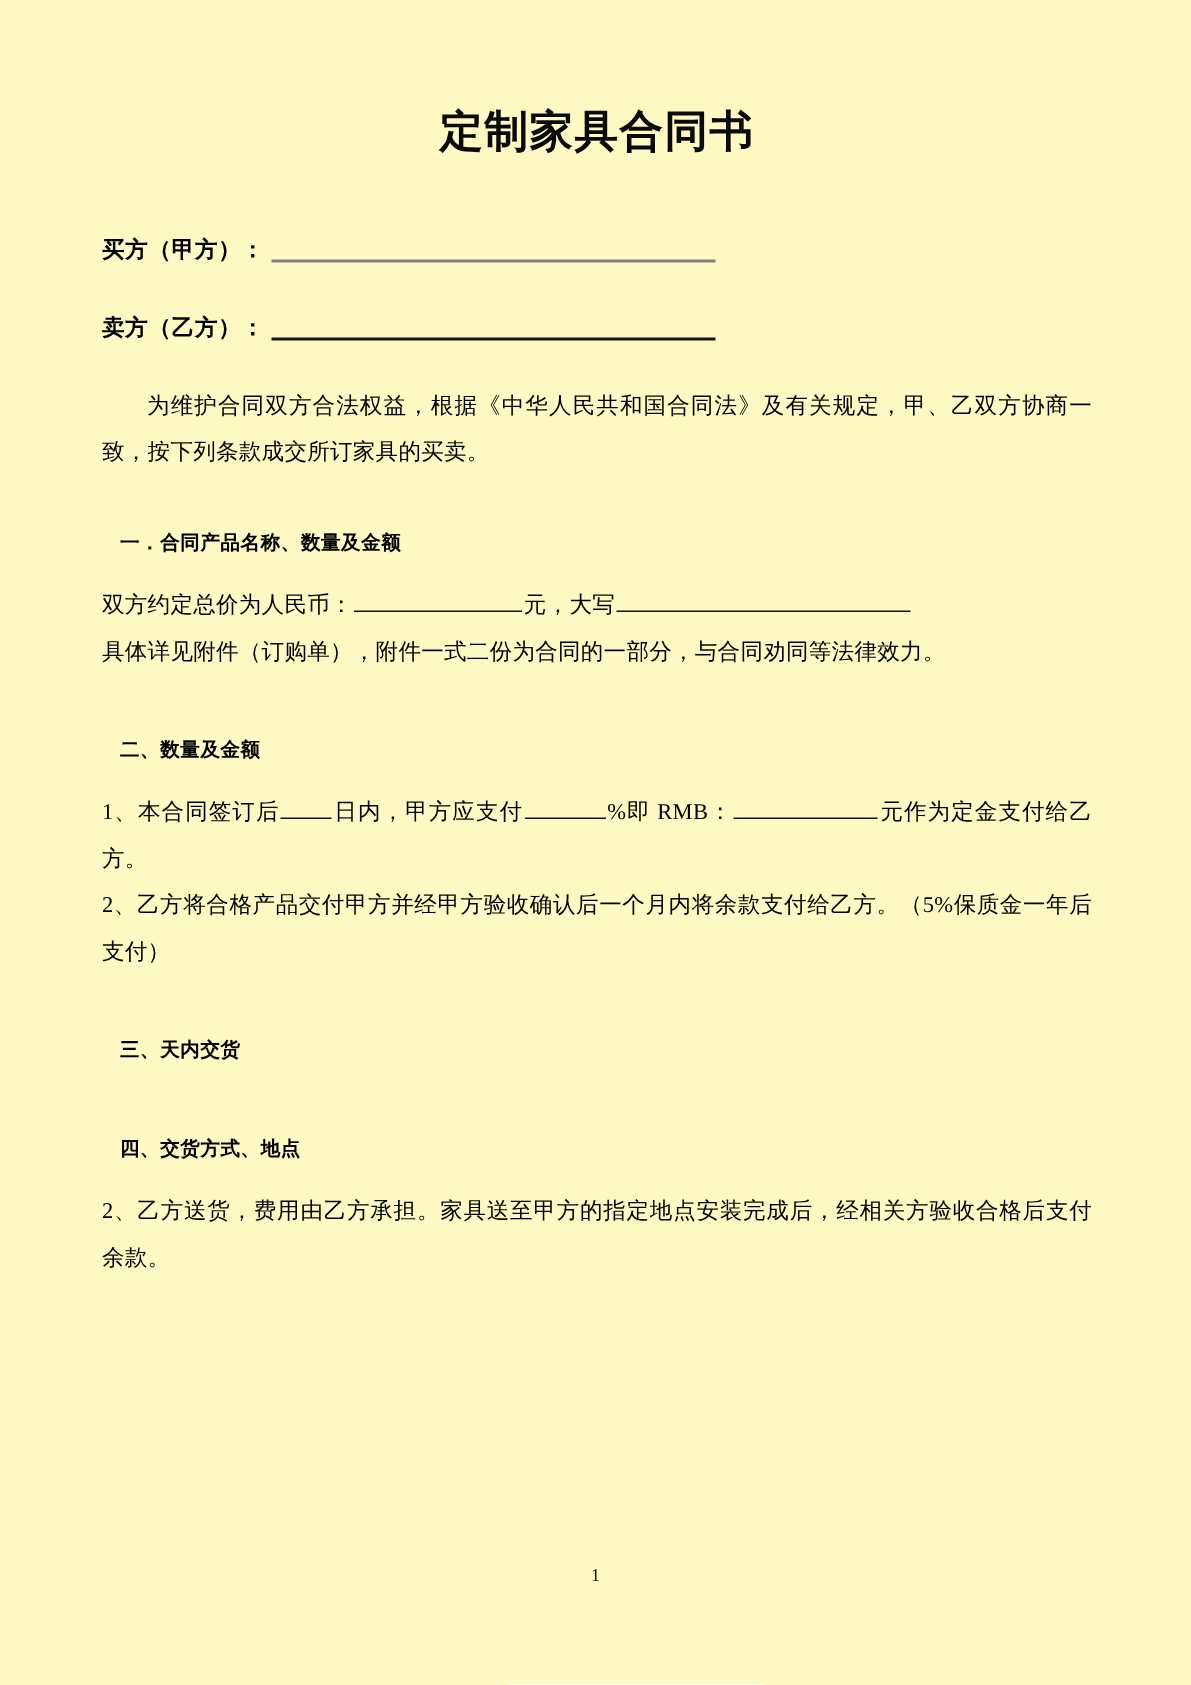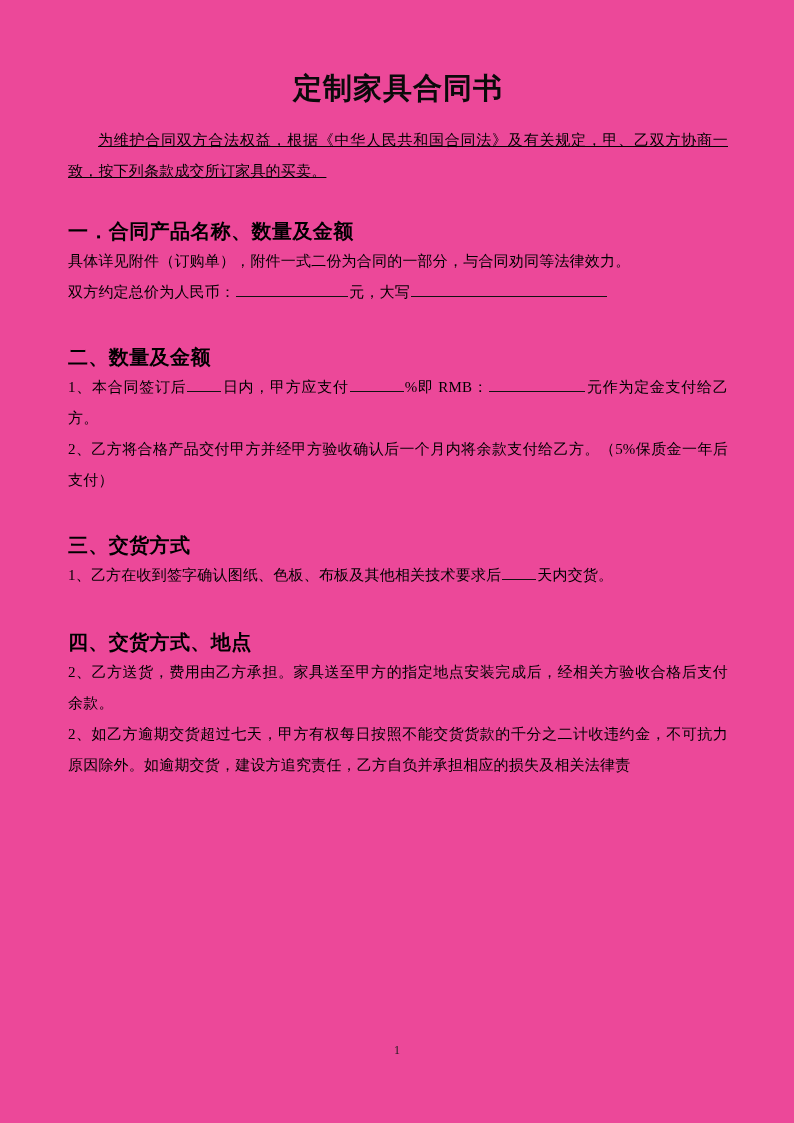--- a/index.html
+++ b/index.html
@@ -11,21 +11,21 @@
   body {
     font-family: "Liberation Serif", "DejaVu Serif", serif;
     color: #000000;
     -webkit-font-smoothing: antialiased;
   }
   .page {
     position: relative;
     width: 794px;
     height: 1123px;
     margin: 0 auto;
-    background: #ec4899;
+    background: #fef9c3;
     overflow: hidden;
     box-sizing: border-box;
   }
   .content {
     position: absolute;
     left: 68px;
     top: 0;
     width: 660px;
   }
 
@@ -77,30 +77,29 @@
     text-align: justify;
     text-justify: inter-ideograph;
     margin: 0;
     letter-spacing: 0.2px;
   }
   .para.indent {
     text-indent: 2em;
   }
   .intro {
     margin-top: 22px;
-    text-decoration: underline;
   }
 
   
   .sec-heading {
-    font-size: 20px;
+    font-size: 13px;
     font-weight: bold;
     line-height: 30px;
     letter-spacing: 0.4px;
-    margin: 0;
+    margin: 12px;
   }
   .sec-1 { margin-top: 29px; }
   .sec-gap { margin-top: 34px; }
   .sec-gap-lg { margin-top: 36px; }
 
   
   .blank {
     display: inline-block;
     border-bottom: 1px solid #111111;
     vertical-align: baseline;
@@ -127,42 +126,48 @@
 </style>
 </head>
 <body>
 
 <div class="page">
 
   <div class="content">
 
     <h1 class="doc-title">定制家具合同书</h1>
 
+    <div class="party-block">
+      <div class="party-row">
+        <span class="party-label">买方（甲方）：</span>
+        <span class="party-rule"></span>
+      </div>
+      <div class="party-row">
+        <span class="party-label">卖方（乙方）：</span>
+        <span class="party-rule dark"></span>
+      </div>
+    </div>
 
     <p class="para indent intro">为维护合同双方合法权益，根据《中华人民共和国合同法》及有关规定，甲、乙双方协商一致，按下列条款成交所订家具的买卖。</p>
 
     <h2 class="sec-heading sec-1">一．合同产品名称、数量及金额</h2>
-    <p class="para">具体详见附件（订购单），附件一式二份为合同的一部分，与合同劝同等法律效力。</p>
     <p class="para">
       <span>双方约定总价为人民币：</span><span class="blank w-lg"></span><span>元，大写</span><span class="blank w-xl"></span>
     </p>
+    <p class="para">具体详见附件（订购单），附件一式二份为合同的一部分，与合同劝同等法律效力。</p>
 
     <h2 class="sec-heading sec-gap">二、数量及金额</h2>
     <p class="para">
       <span>1、本合同签订后</span><span class="blank w-xs"></span><span>日内，甲方应支付</span><span class="blank w-sm"></span><span>%即 RMB：</span><span class="blank w-md"></span><span>元作为定金支付给乙方。</span>
     </p>
     <p class="para">2、乙方将合格产品交付甲方并经甲方验收确认后一个月内将余款支付给乙方。（5%保质金一年后支付）</p>
 
-    <h2 class="sec-heading sec-gap">三、交货方式</h2>
-    <p class="para">
-      <span>1、乙方在收到签字确认图纸、色板、布板及其他相关技术要求后</span><span class="blank w-xs"></span><span>天内交货。</span>
-    </p>
+    <h2 class="sec-heading sec-gap">三、天内交货</h2>
 
     <h2 class="sec-heading sec-gap-lg">四、交货方式、地点</h2>
     <p class="para">2、乙方送货，费用由乙方承担。家具送至甲方的指定地点安装完成后，经相关方验收合格后支付余款。</p>
 
-    <p class="para">2、如乙方逾期交货超过七天，甲方有权每日按照不能交货货款的千分之二计收违约金，不可抗力原因除外。如逾期交货，建设方追究责任，乙方自负并承担相应的损失及相关法律责</p>
 
   </div>
 
   <div class="page-number">1</div>
 
 </div>
 
 </body></html>

